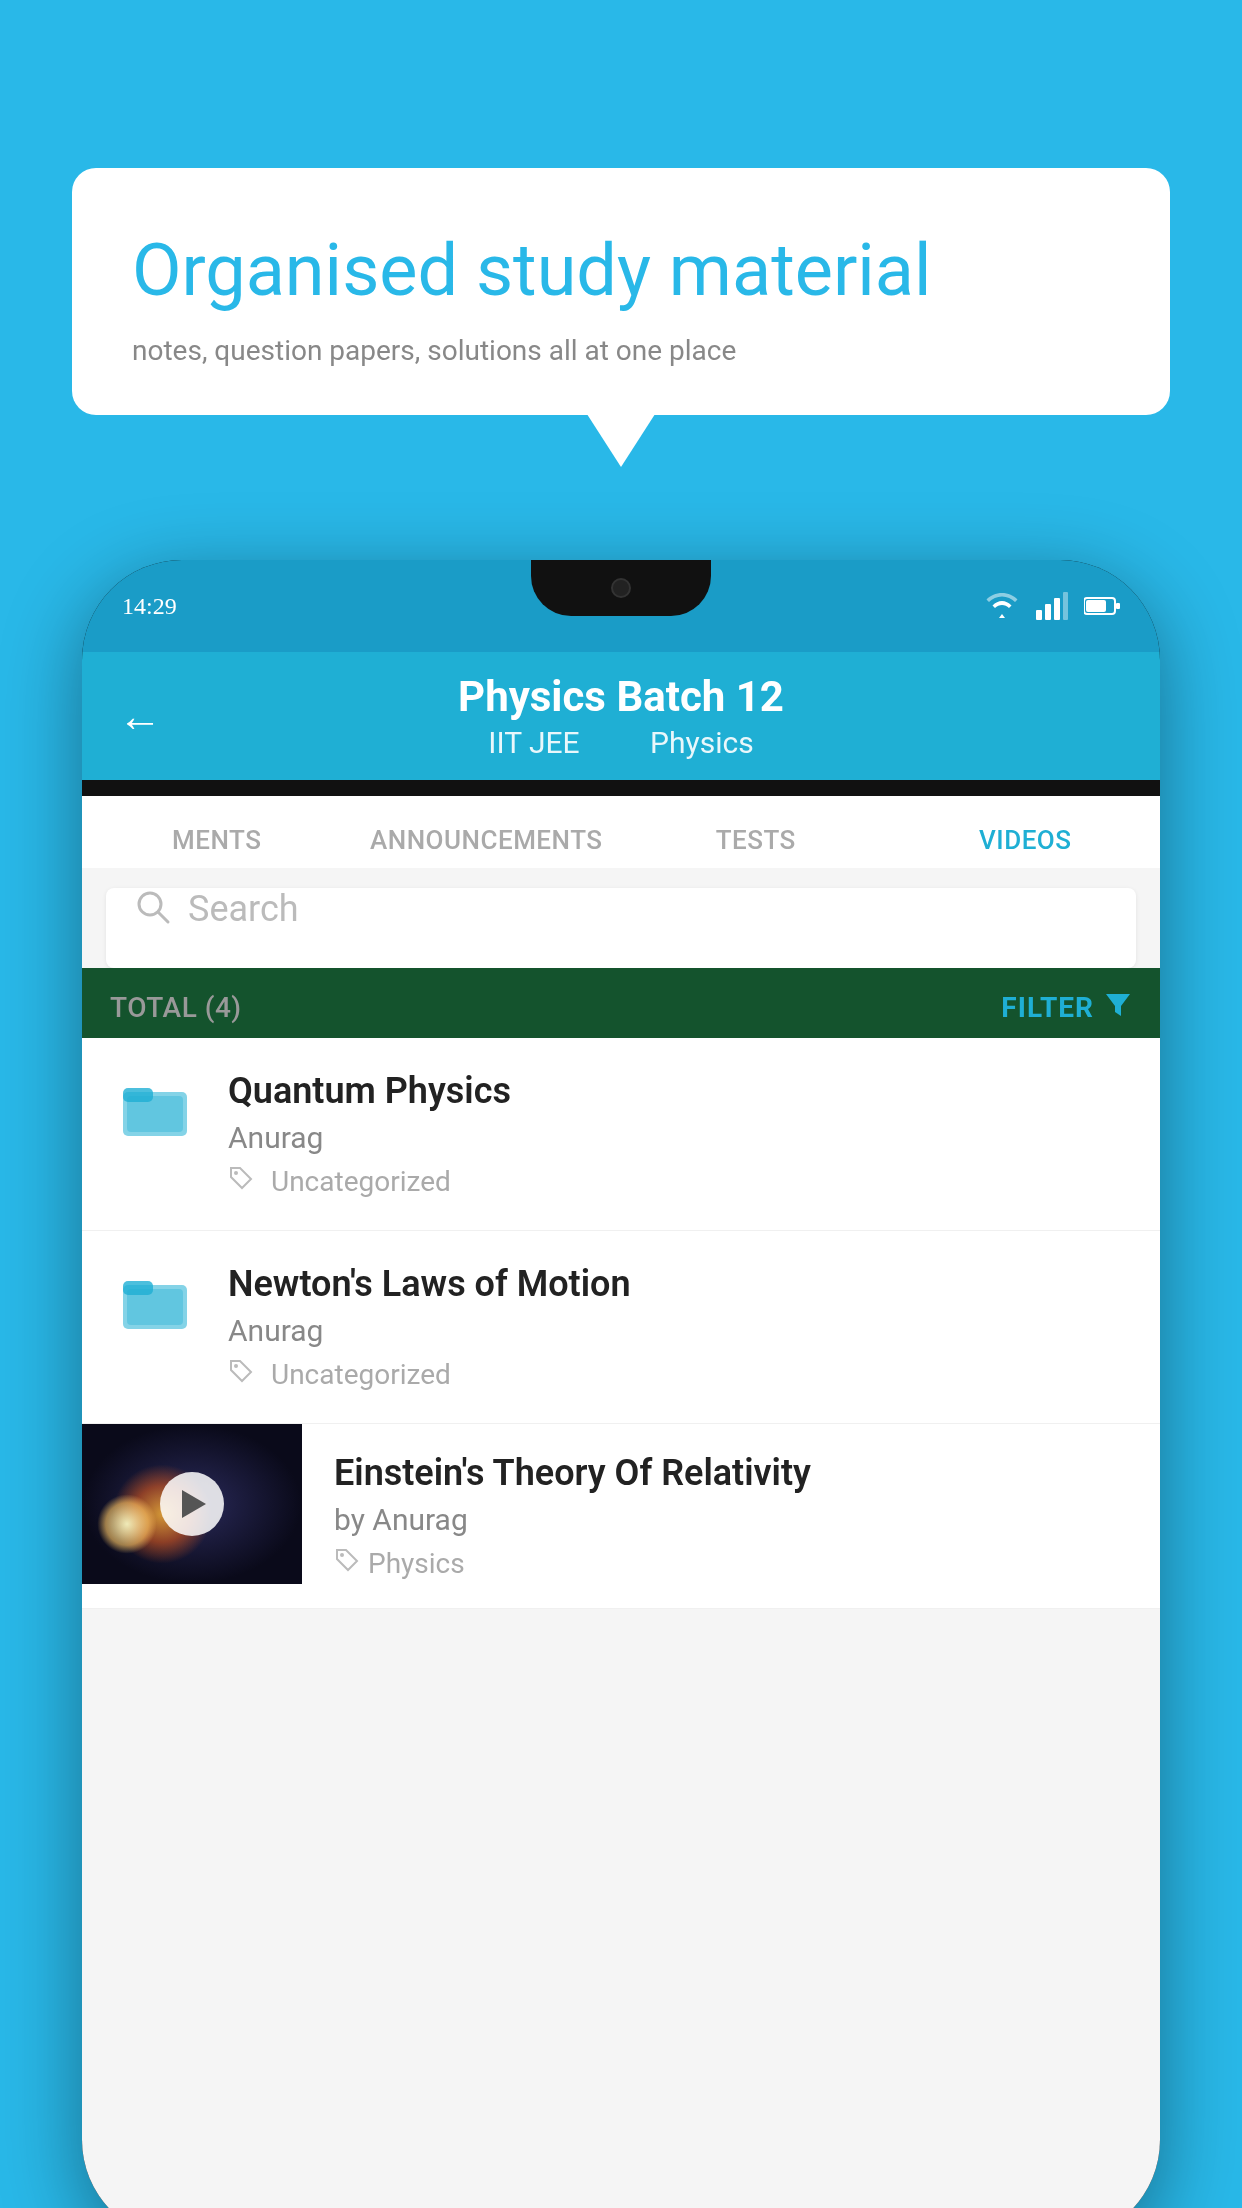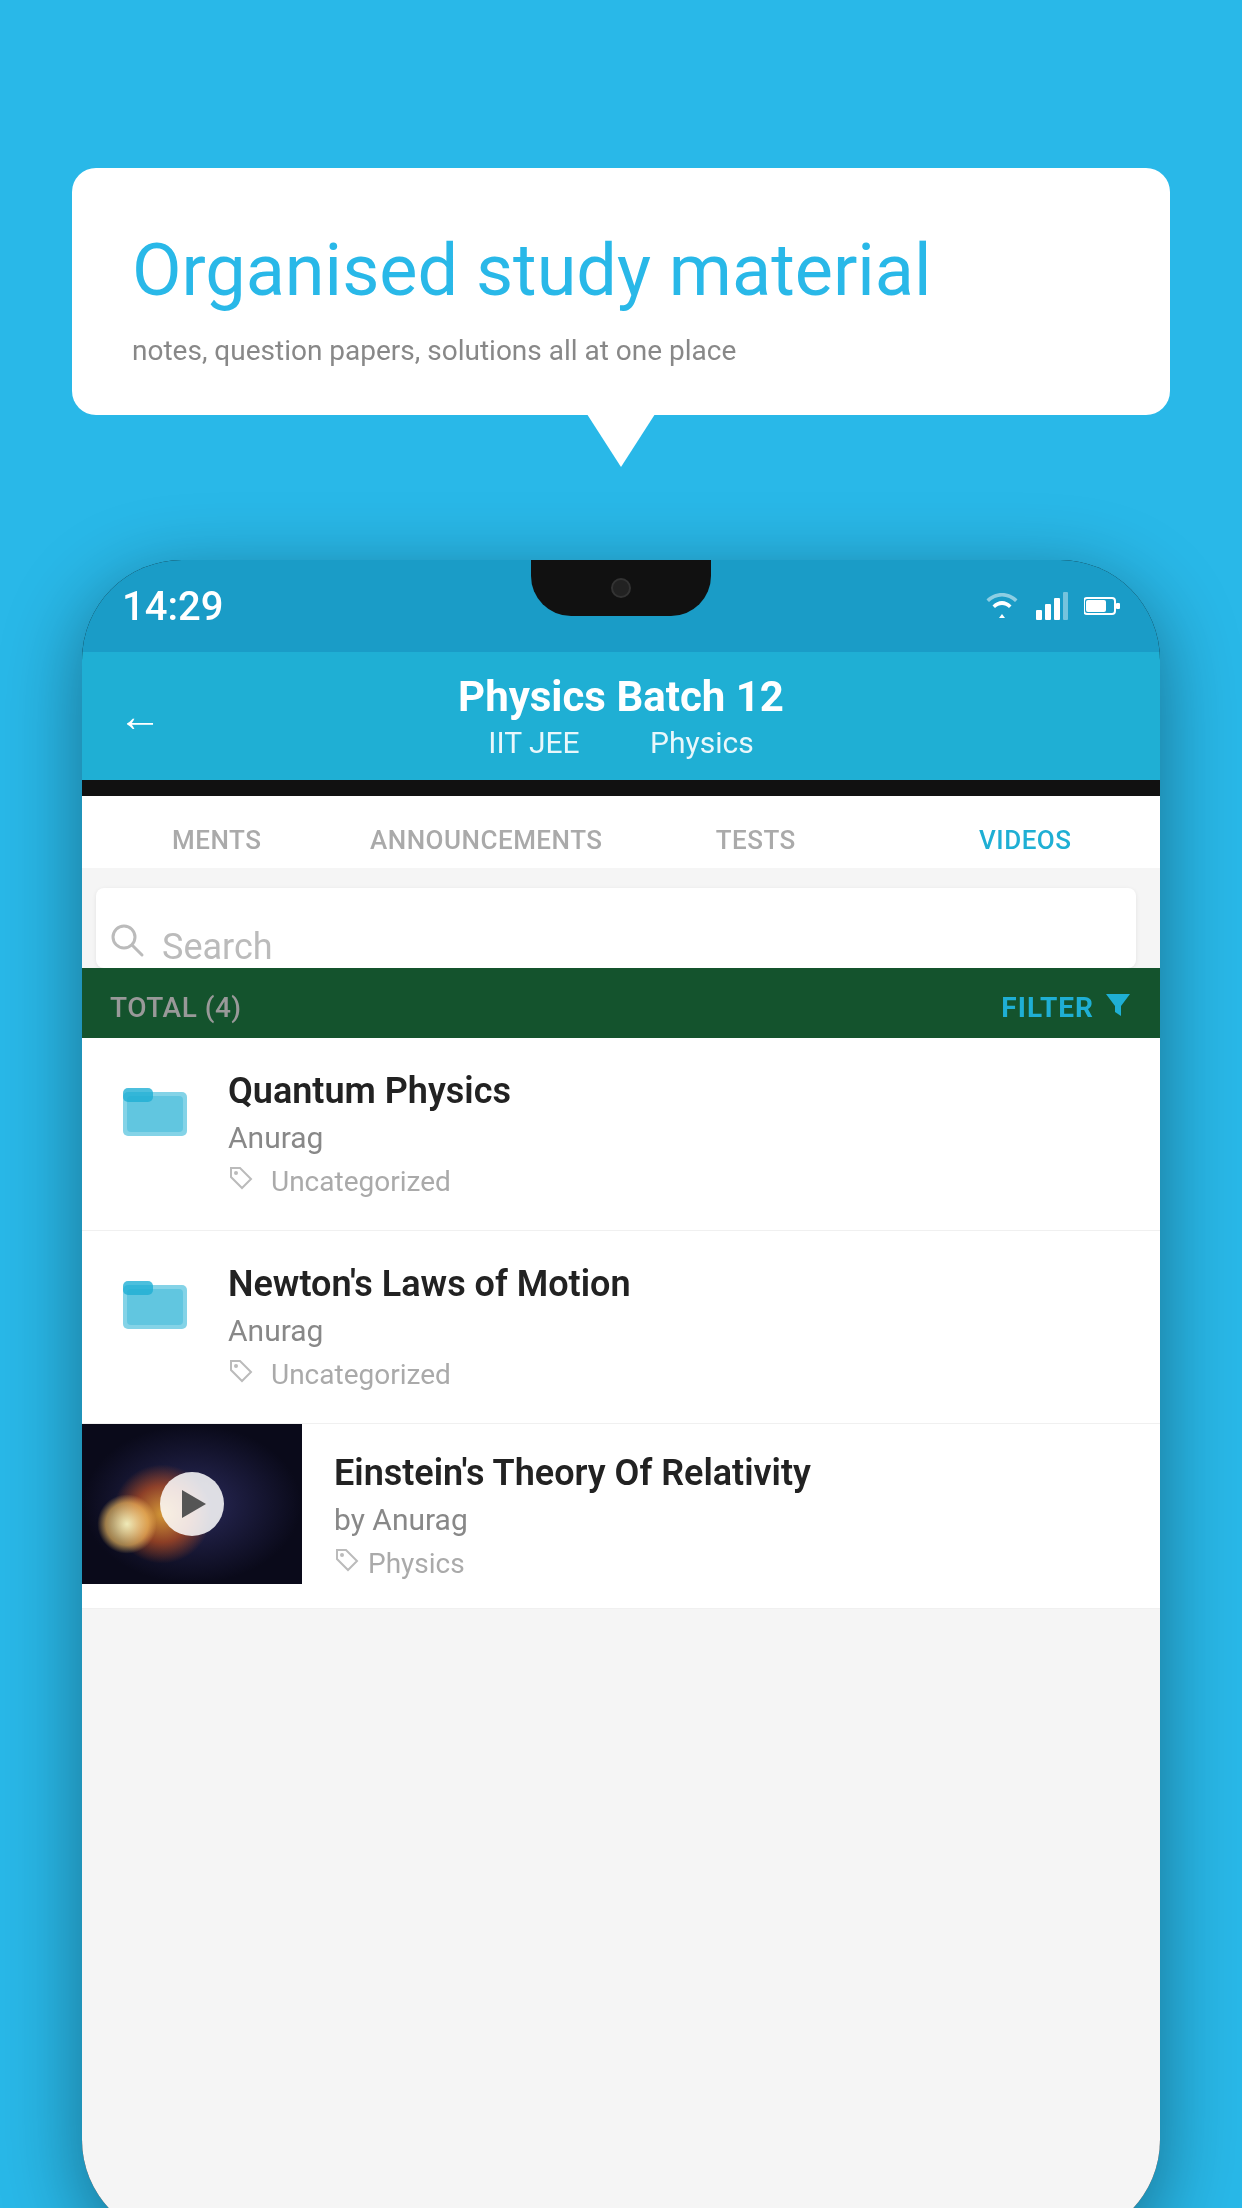--- a/index.html
+++ b/index.html
@@ -74,22 +74,23 @@
       height: 92px;
       background: #1a9cc7;
       display: flex;
       align-items: center;
       padding: 0 40px;
       z-index: 10;
     }
 
     .phone-status-left {
       color: white;
-      font-size: 40px;
+      font-size: 24px;
       font-weight: 500;
+      font-family: Liberation Serif, serif;
     }
 
     .phone-notch {
       position: absolute;
       top: 0;
       left: 50%;
       transform: translateX(-50%);
       width: 180px;
       height: 56px;
       background: #111;
@@ -201,26 +202,26 @@
       left: 0;
       width: 100%;
       bottom: 0;
       background: #f5f5f5;
       overflow: hidden;
     }
 
     
     .search-bar {
       background: white;
-      margin: 20px 24px 0 14px;
+      margin: 20px 24px 0 24px;
       border-radius: 8px;
       height: 80px;
       display: flex;
-      align-items: flex-end;
-      padding: 0 12px;
+      align-items: flex-start;
+      padding: 0 28px;
       box-shadow: 0 1px 4px rgba(0,0,0,0.08);
     }
 
     .search-icon-wrap {
       color: #aaa;
       font-size: 38px;
       margin-right: 16px;
     }
 
     .search-placeholder {

